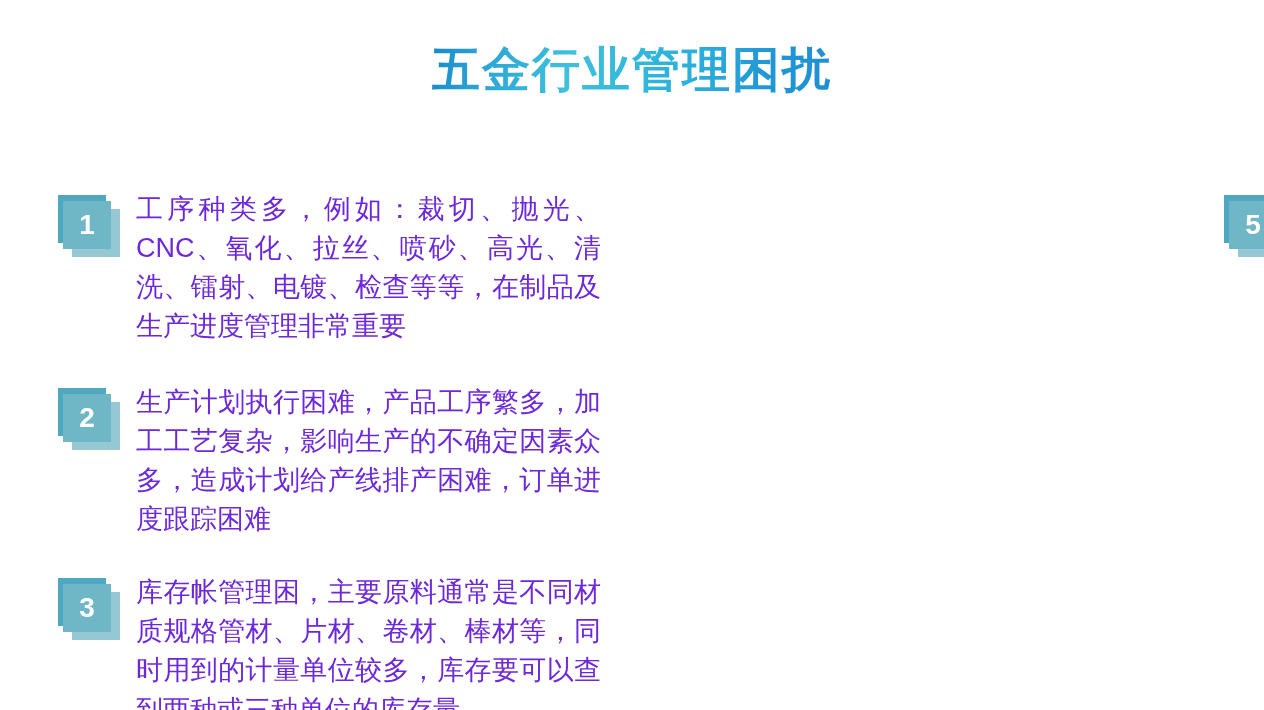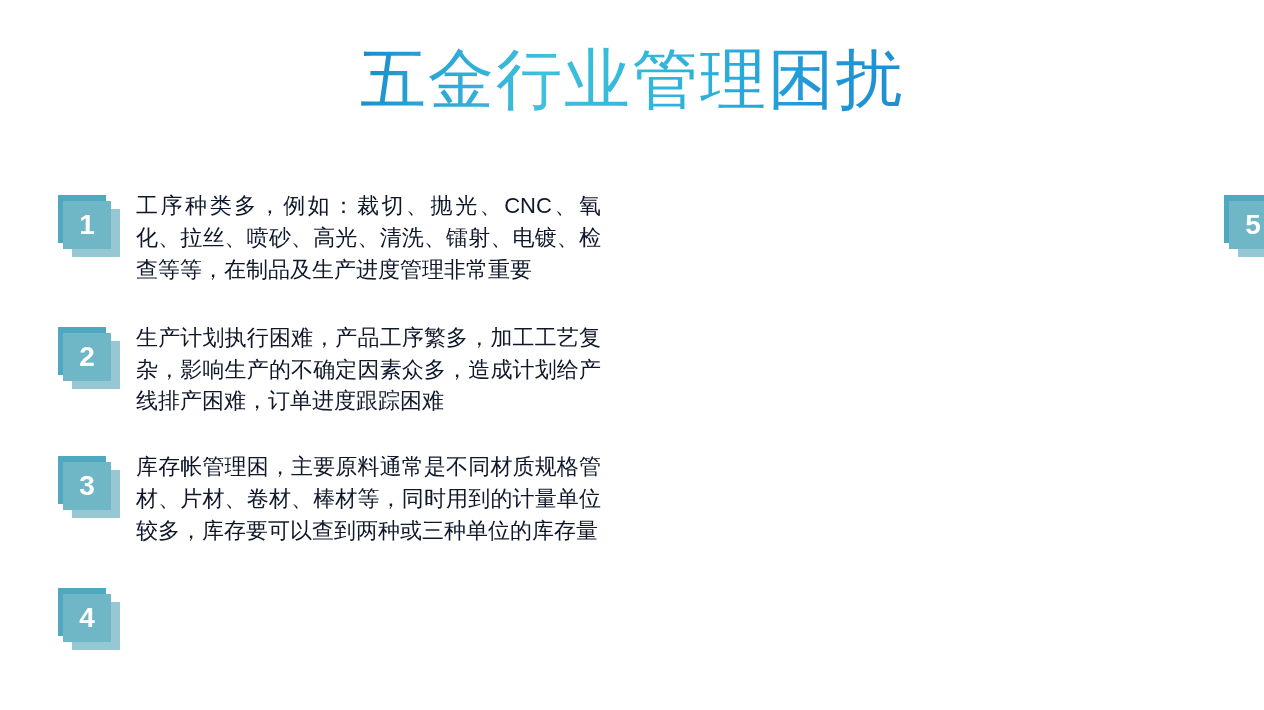--- a/index.html
+++ b/index.html
@@ -27,22 +27,22 @@
   .title-wrap {
     position: absolute;
     top: 42px;
     left: 0;
     width: 1264px;
     text-align: center;
   }
 
   .slide-title {
     display: inline-block;
-    font-size: 66px;
-    font-weight: normal;
+    font-size: 48px;
+    font-weight: bold;
     letter-spacing: 2px;
     line-height: 1.15;
     background-image: linear-gradient(100deg,
         #1789c9 0%,
         #2aa3d4 12%,
         #3fc0dd 34%,
         #31b8da 52%,
         #2aaedc 66%,
         #2196d6 84%,
         #1e8fd2 100%);
@@ -141,23 +141,23 @@
     color: #ffffff;
     font-size: 28px;
     font-weight: bold;
     line-height: 1;
     font-family: "Liberation Sans", "DejaVu Sans", sans-serif;
   }
 
   
   .item-text {
     flex: 1 1 auto;
-    font-size: 22px;
+    font-size: 27px;
     line-height: 1.45;
-    color: #0f172a;
+    color: #6d28d9;
     letter-spacing: 0px;
     padding-top: 4px;
     text-align: justify;
     text-justify: inter-ideograph;
   }
 </style>
 </head>
 <body>
 
 <div class="slide">

